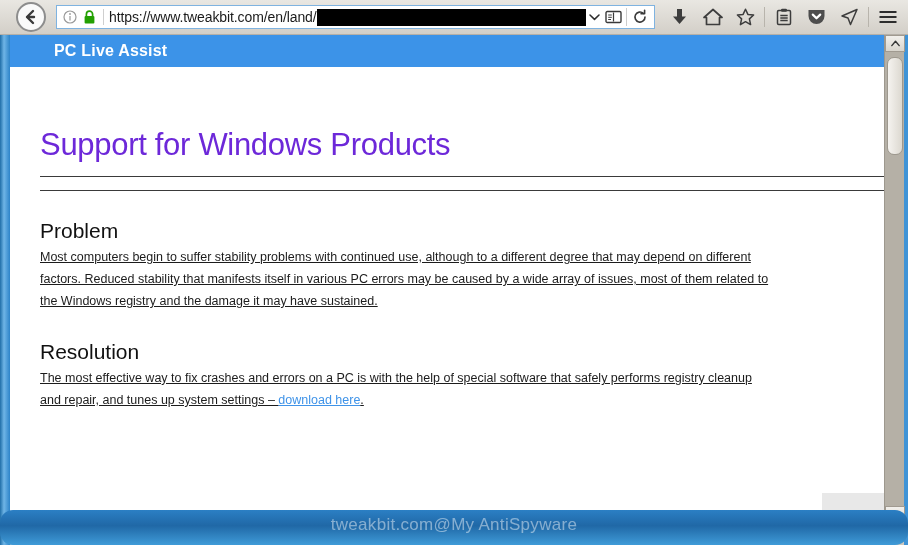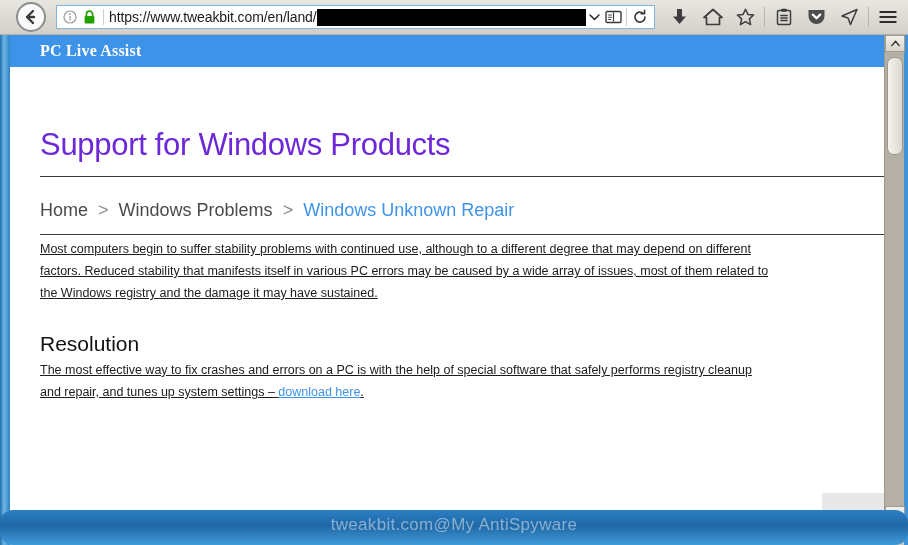--- a/index.html
+++ b/index.html
@@ -80,22 +80,21 @@
     position: absolute; left: 10px; top: 0;
     width: 884px; height: 488px;
     background: #ffffff;
     overflow: hidden;
   }
 
   .site-header {
     height: 32px;
     background: #3c93e8;
     display: flex; align-items: center;
-    padding-left: 30px;
-    font-family: Liberation Serif, serif;
+    padding-left: 44px;
   }
   .site-title {
     color: #ffffff; font-size: 16px; font-weight: bold;
     letter-spacing: 0.2px;
   }
 
   .page-body {
     position: relative;
     padding: 0 0 0 30px;
     height: 456px;
@@ -317,30 +316,24 @@
 
     <div class="site-header">
       <span class="site-title">PC Live Assist</span>
     </div>
 
     <div class="page-body">
 
       <h1 class="h1">Support for Windows Products</h1>
       <div class="rule"></div>
 
-      <div class="breadcrumb">
-        <span>Home</span>
-        <span class="sep">&gt;</span>
-        <span>Windows Problems</span>
-        <span class="sep">&gt;</span>
-        <span class="crumb-link">Windows Unknown Repair</span>
-      </div>
 
       <div class="rule"></div>
 
+      <h3 class="h3">Problem</h3>
       <p class="para">Most computers begin to suffer stability problems with continued use, although to a different degree that may depend on different factors. Reduced stability that manifests itself in various PC errors may be caused by a wide array of issues, most of them related to the Windows registry and the damage it may have sustained.</p>
 
       <h3 class="h3">Resolution</h3>
       <p class="para"><span>The most effective way to fix crashes and errors on a PC is with the help of special software that safely performs registry cleanup and repair, and tunes up system settings – </span><a href="#">download here</a><span>.</span></p>
 
       <div class="sidebar-card">
         <div class="card-title">PC R</div>
 
       </div>
 

